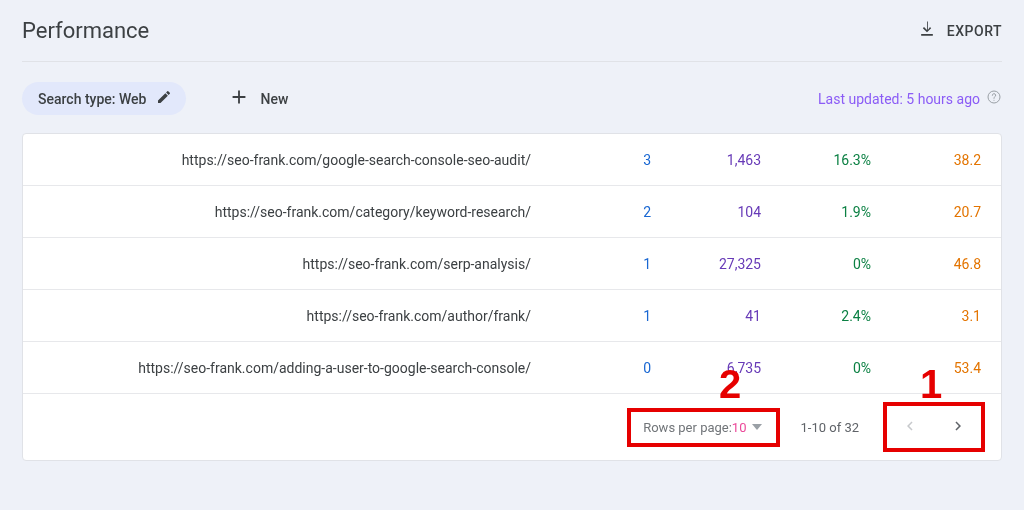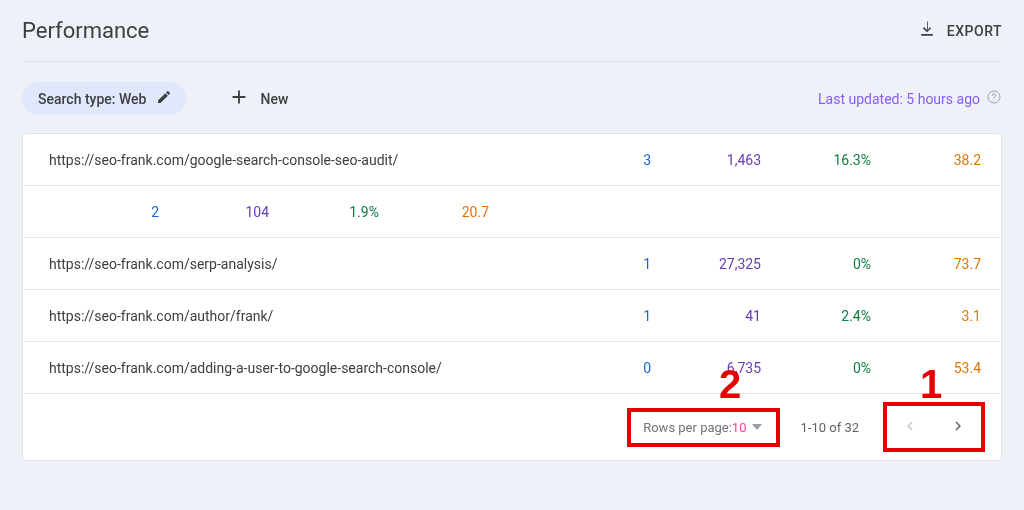--- a/index.html
+++ b/index.html
@@ -85,21 +85,21 @@
     position: relative;
   }
   .row {
     display: flex;
     align-items: center;
     min-height: 52px;
     border-bottom: 1px solid #e7e8eb;
     padding: 8px 20px 8px 26px;
   }
   .row:last-child { border-bottom: none; }
-  .c-url { flex: 1; color: #3c4043; font-size: 14px; word-break: break-word; padding-right: 10px; }
+  .c-url { flex: 1; color: #3c4043; font-size: 14px; word-break: break-word; padding-right: 10px; text-align: right; }
   .c-num { width: 110px; text-align: right; font-size: 14px; }
   .col-clicks { color: #1967d2; }
   .col-impr { color: #673ab7; }
   .col-ctr { color: #0b8043; }
   .col-pos { color: #e37400; }
   .footer-row {
     display: flex;
     align-items: center;
     justify-content: flex-end;
     gap: 30px;
@@ -201,31 +201,32 @@
 
   <div class="table-card">
     <div class="row">
       <div class="c-url">https://seo-frank.com/google-search-console-seo-audit/</div>
       <div class="c-num col-clicks">3</div>
       <div class="c-num col-impr">1,463</div>
       <div class="c-num col-ctr">16.3%</div>
       <div class="c-num col-pos">38.2</div>
     </div>
     <div class="row">
+      <div class="c-url">https://seo-frank.com/category/keyword-research/</div>
       <div class="c-num col-clicks">2</div>
       <div class="c-num col-impr">104</div>
       <div class="c-num col-ctr">1.9%</div>
       <div class="c-num col-pos">20.7</div>
     </div>
     <div class="row">
       <div class="c-url">https://seo-frank.com/serp-analysis/</div>
       <div class="c-num col-clicks">1</div>
       <div class="c-num col-impr">27,325</div>
       <div class="c-num col-ctr">0%</div>
-      <div class="c-num col-pos">73.7</div>
+      <div class="c-num col-pos">46.8</div>
     </div>
     <div class="row">
       <div class="c-url">https://seo-frank.com/author/frank/</div>
       <div class="c-num col-clicks">1</div>
       <div class="c-num col-impr">41</div>
       <div class="c-num col-ctr">2.4%</div>
       <div class="c-num col-pos">3.1</div>
     </div>
     <div class="row">
       <div class="c-url">https://seo-frank.com/adding-a-user-to-google-search-console/</div>

